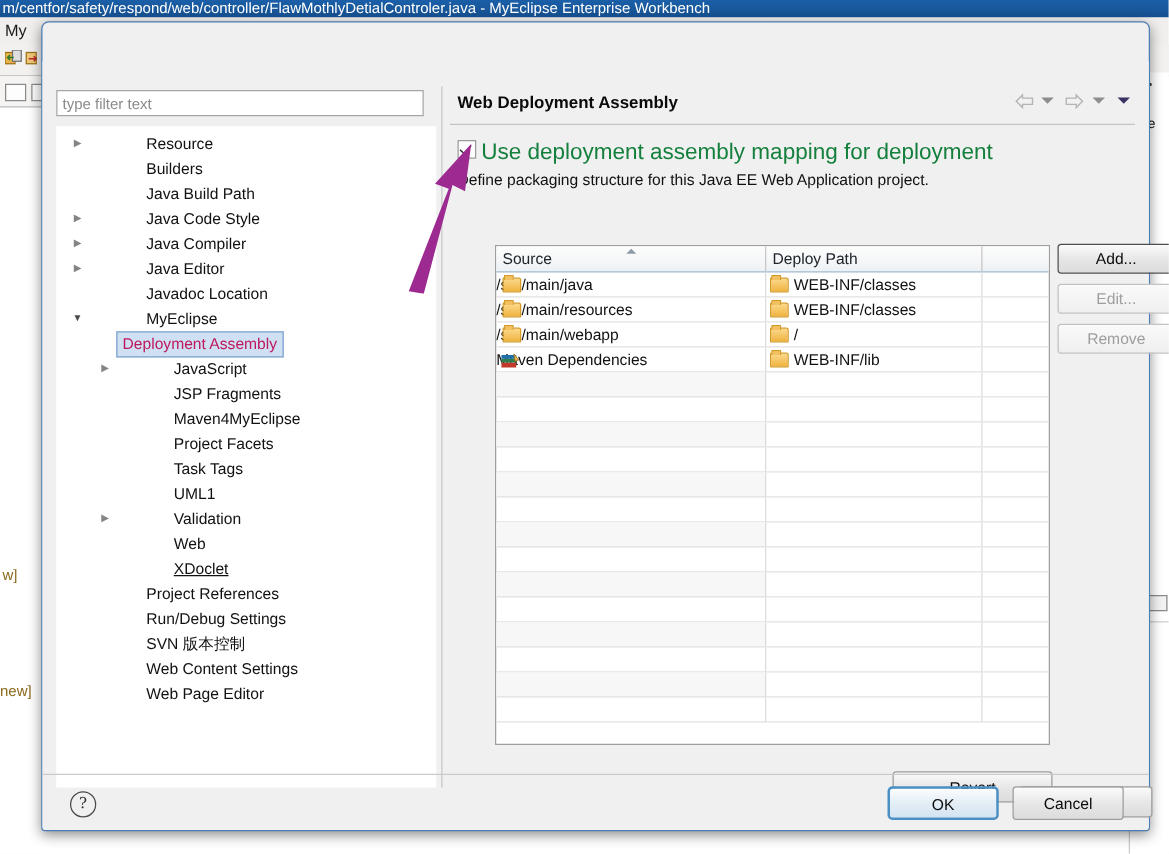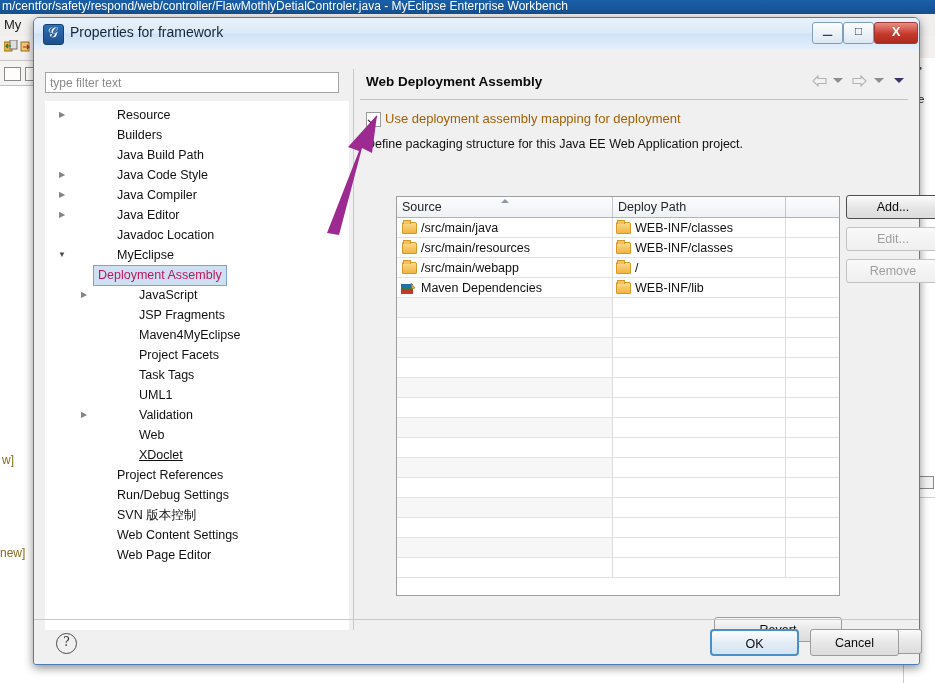--- a/index.html
+++ b/index.html
@@ -150,21 +150,21 @@
 
   .chk-row{position:absolute;left:332px;top:62px;height:18px;}
   .chk-box{
     position:absolute;left:0;top:1px;width:13px;height:13px;
     border:1px solid #9a9a9a;background:#fdfdfd;
   }
   .chk-box:after{
     content:"";position:absolute;left:3px;top:1px;width:4px;height:8px;
     border:solid #1b1b1b;border-width:0 1.6px 1.6px 0;transform:rotate(42deg);
   }
-  .chk-label{position:absolute;left:19px;top:0;font-size:13px;white-space:nowrap;color:#a16207;}
+  .chk-label{position:absolute;left:19px;top:0;font-size:18px;white-space:nowrap;color:#15803d;}
   .desc-line{
     position:absolute;left:332px;top:88px;font-size:12.5px;color:#111;white-space:nowrap;
   }
 
   
   .tbl{
     position:absolute;left:362px;top:147px;width:444px;height:400px;
     border:1px solid #9f9f9f;background:#fff;box-sizing:border-box;overflow:hidden;
   }
   .tbl-head{
@@ -183,21 +183,21 @@
     position:absolute;left:104px;top:2px;width:0;height:0;
     border-left:4px solid transparent;border-right:4px solid transparent;
     border-bottom:4px solid #8d9aa5;
   }
   .row{position:absolute;left:0;right:0;height:20px;}
   .cell{
     position:absolute;top:0;height:20px;line-height:20px;
     font-size:12.5px;color:#111;box-sizing:border-box;white-space:nowrap;
     border-bottom:1px solid #e2e2e2;
   }
-  .cell.c0{left:0;width:216px;padding-left:24px;border-right:1px solid #dcdcdc;}
+  .cell.c0{left:0;width:216px;border-right:1px solid #dcdcdc;}
   .cell.c1{left:216px;width:173px;padding-left:22px;border-right:1px solid #dcdcdc;}
   .cell.c2{left:389px;width:55px;}
   .row.alt .cell.c0{background:#f7f7f7;}
   .fold{
     position:absolute;left:5px;top:4px;width:13px;height:10px;
     background:linear-gradient(#fcd98c,#f0b440);
     border:1px solid #d39a26;border-radius:1px 2px 1px 1px;
   }
   .fold:before{
     content:"";position:absolute;left:0;top:-3px;width:6px;height:3px;
@@ -296,33 +296,20 @@
   <span class="code-frag" style="left:906px;top:296px;">y(</span>
   <span class="code-frag" style="left:906px;top:316px;">dF</span>
   <span class="code-frag" style="left:906px;top:336px;">ut</span>
   <div style="position:absolute;left:906px;top:66px;width:1px;height:0;"></div>
   <div style="position:absolute;left:918px;top:476px;width:14px;height:11px;border:1px solid #8a8a8a;background:#f3f3f3;"></div>
   <div style="position:absolute;left:906px;top:497px;width:29px;height:1px;background:#cfcfcf;"></div>
 </div>
 
 <div id="dialog">
 
-  <div class="dlg-glass">
-    <div class="dlg-icon"></div>
-    <div class="dlg-title">Properties for framework</div>
-    <div class="wbtn min">
-      <span class="glyph">⚊</span>
-    </div>
-    <div class="wbtn max">
-      <span class="glyph">□</span>
-    </div>
-    <div class="wbtn close">
-      <span class="glyph">X</span>
-    </div>
-  </div>
 
   <div class="dlg-body">
 
     <div class="filter-input">type filter text</div>
 
     <div class="tree-panel">
         <div class="tree-arrow" style="left: 12px; top: 4px;">▶</div>
         <div class="tree-item" style="left: 28px; top: 4px;">Resource</div>
         <div class="tree-item" style="left: 28px; top: 24px;">Builders</div>
         <div class="tree-item" style="left: 28px; top: 44px;">Java Build Path</div>

